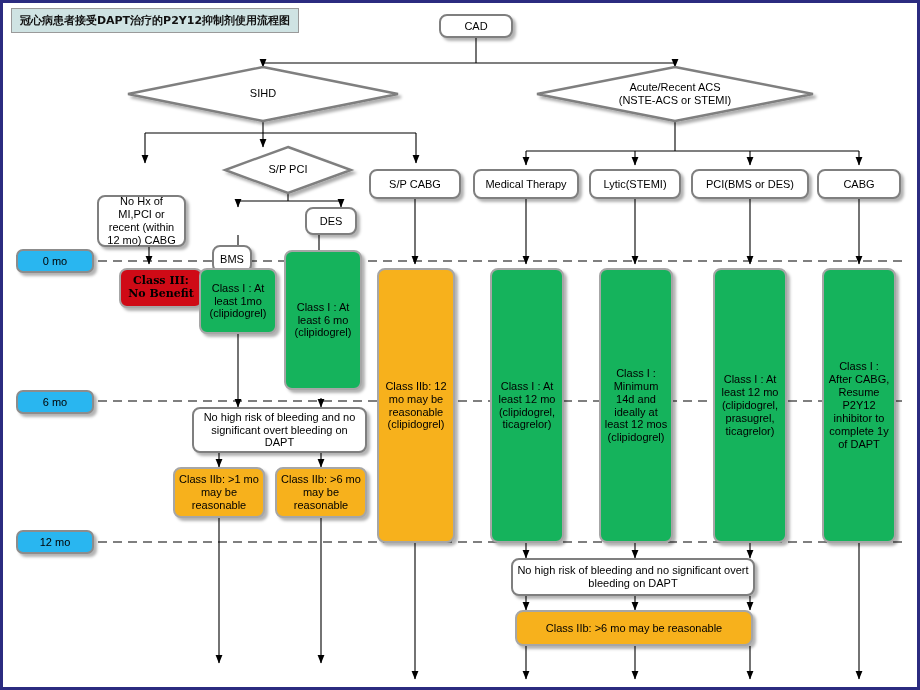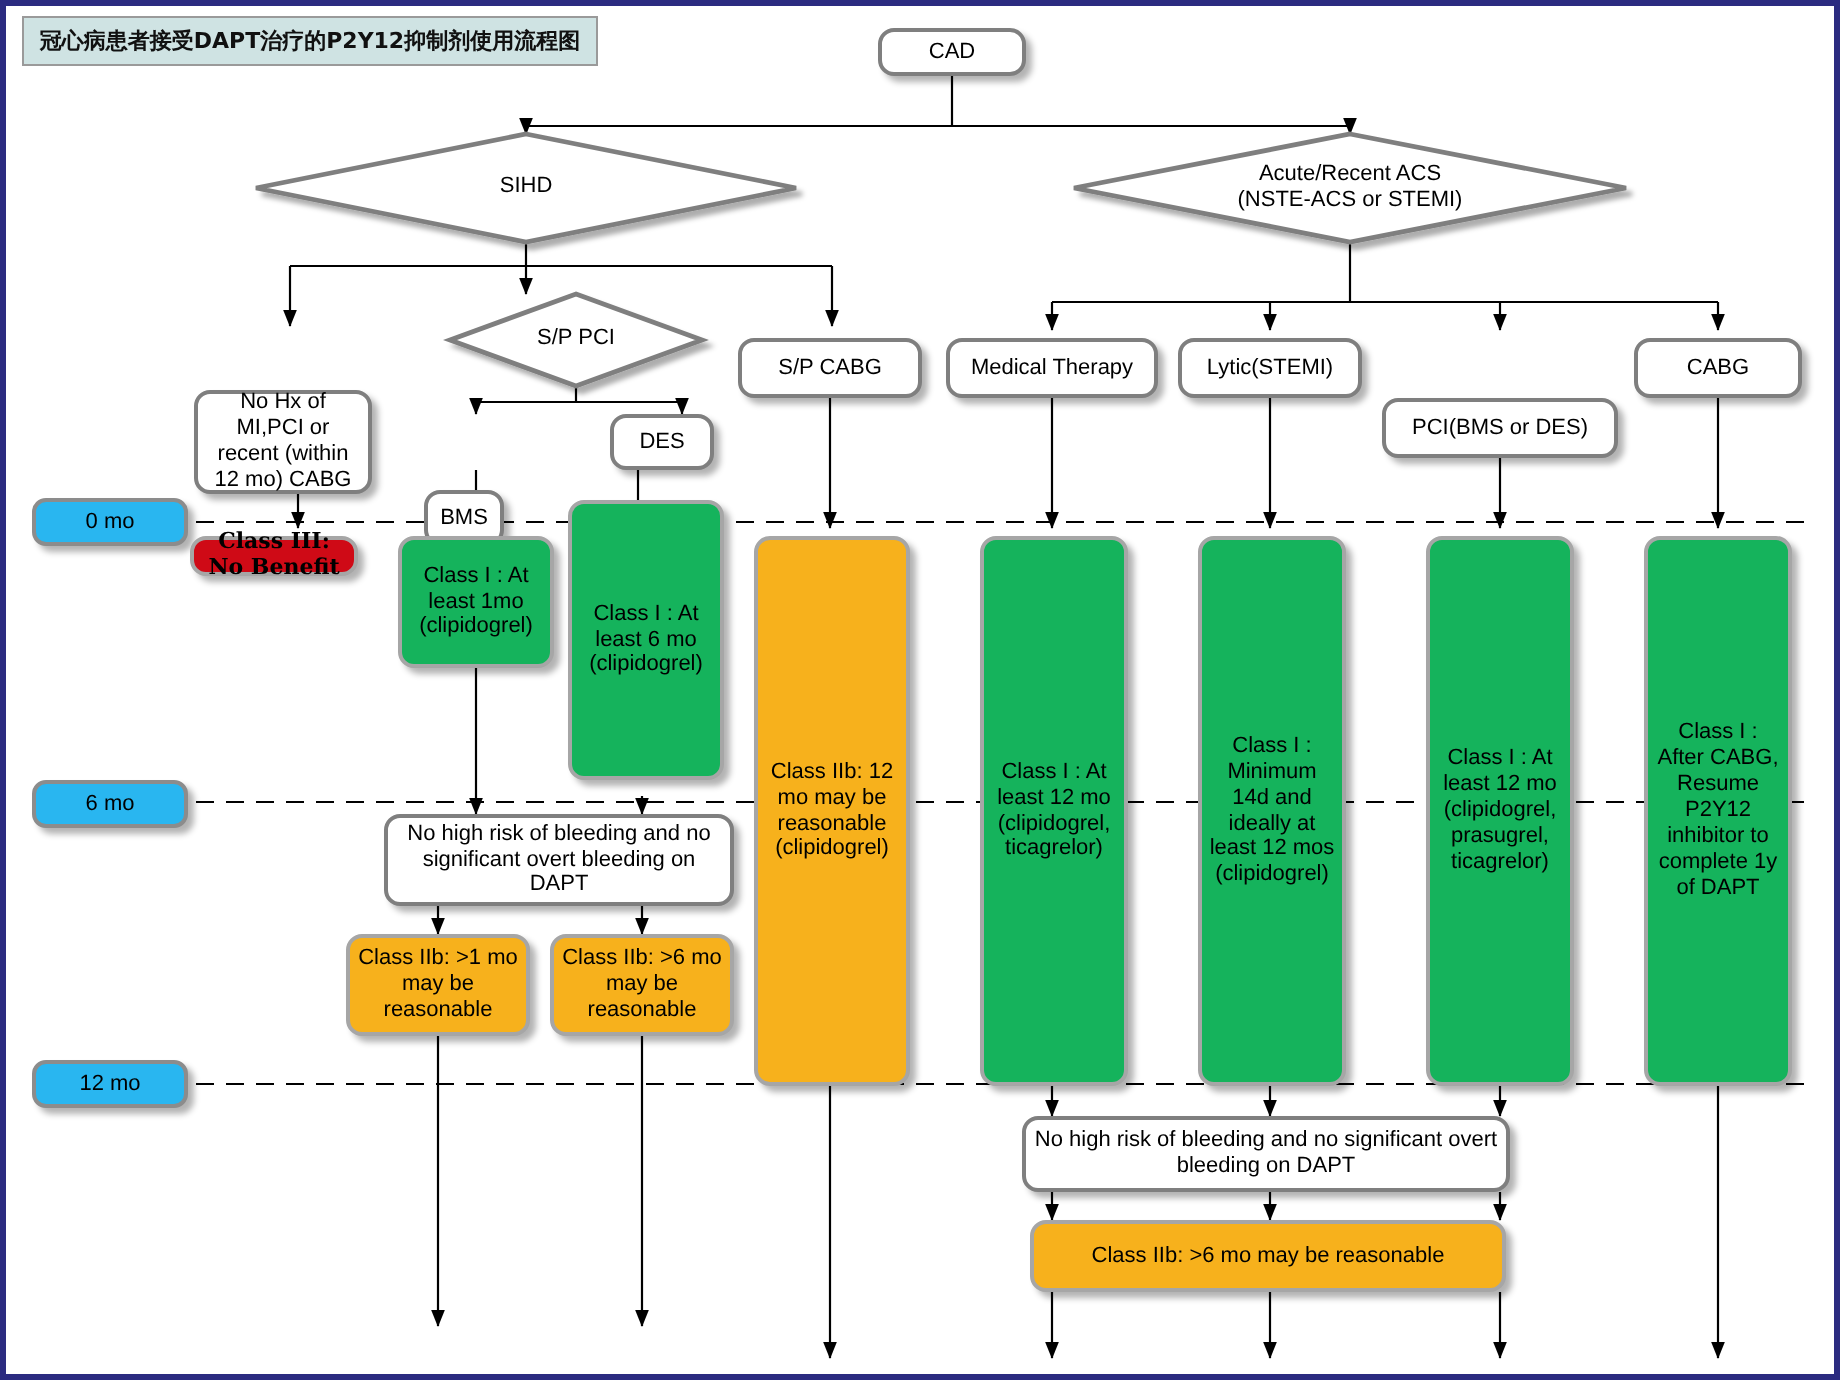--- a/index.html
+++ b/index.html
@@ -153,28 +153,28 @@
   <div class="node plain" style="left:366px;top:166px;width:92px;height:30px;">
     <span>S/P CABG</span>
   </div>
 
   <div class="node plain" style="left:470px;top:166px;width:106px;height:30px;">
     <span>Medical Therapy</span>
   </div>
   <div class="node plain" style="left:586px;top:166px;width:92px;height:30px;">
     <span>Lytic(STEMI)</span>
   </div>
-  <div class="node plain" style="left:688px;top:166px;width:118px;height:30px;margin-top:30px;">
+  <div class="node plain" style="left:688px;top:166px;width:118px;height:30px;">
     <span>PCI(BMS or DES)</span>
   </div>
   <div class="node plain" style="left:814px;top:166px;width:84px;height:30px;">
     <span>CABG</span>
   </div>
 
-  <div class="node red" style="left:92px;top:265px;width:84px;height:20px;">
+  <div class="node red" style="left:116px;top:265px;width:84px;height:40px;">
     <span>Class III: No Benefit</span>
   </div>
   <div class="node green" style="left:196px;top:265px;width:78px;height:66px;">
     <span>Class I : At least 1mo (clipidogrel)</span>
   </div>
   <div class="node green" style="left:281px;top:247px;width:78px;height:140px;">
     <span>Class I : At least 6 mo (clipidogrel)</span>
   </div>
   <div class="node orange" style="left:374px;top:265px;width:78px;height:275px;">
     <span>Class IIb: 12 mo may be reasonable (clipidogrel)</span>

